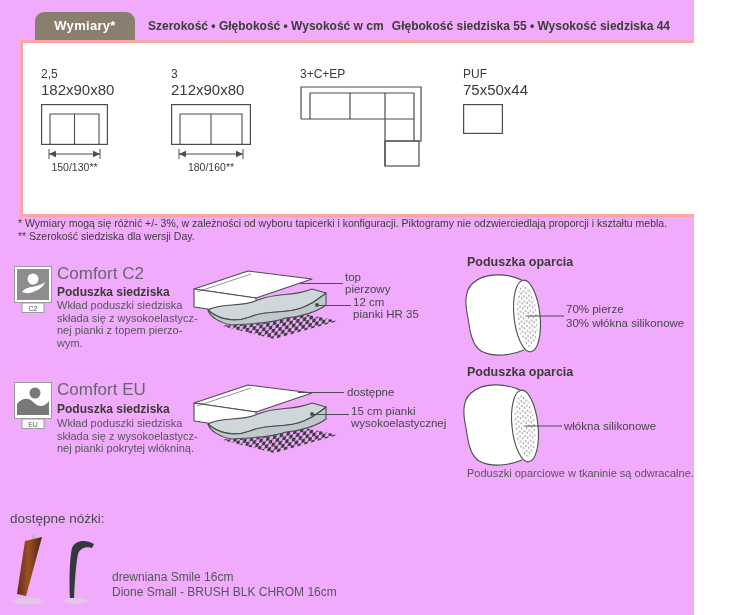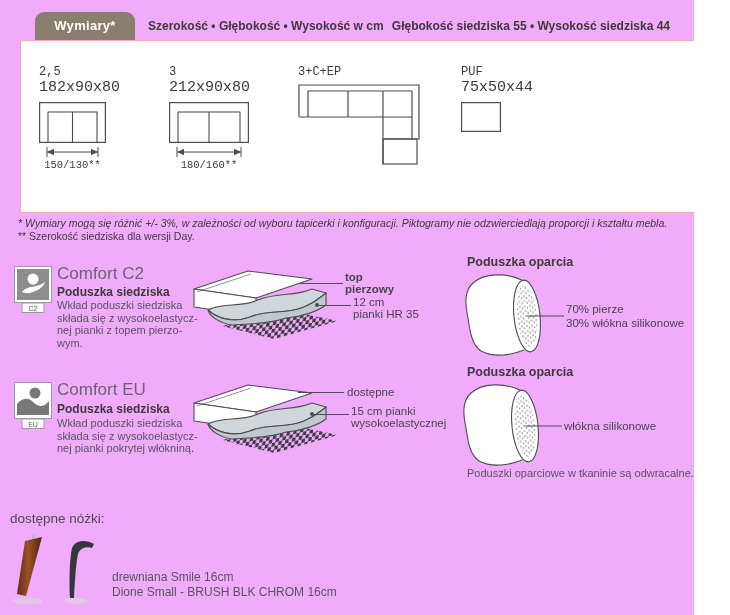--- a/index.html
+++ b/index.html
@@ -5,21 +5,21 @@
   html,body{margin:0;padding:0;background:#fff;}
   .page{position:relative;width:694px;height:615px;background:#f0abfc;overflow:hidden;
         font-family:"Liberation Sans","DejaVu Sans",sans-serif;color:#55565a;}
   
   .tab{position:absolute;left:35px;top:12px;width:100px;height:28px;background:#8a7e6f;
        border-radius:9px 9px 0 0;color:#fff;font-size:13px;font-weight:bold;
        text-align:center;line-height:28px;letter-spacing:.3px;}
   .hsub{position:absolute;left:148px;top:19px;font-size:12px;font-weight:bold;color:#3e3a36;}
   .hnote{position:absolute;right:24px;top:19px;font-size:12px;font-weight:bold;color:#3e3a36;}
   
-  .dimbox{position:absolute;left:20px;top:40px;width:691px;height:171px;border:1px solid #fca5a5;background:#fff;font-family:Liberation Mono, monospace;}
+  .dimbox{position:absolute;left:20px;top:40px;width:691px;height:171px;border:3px solid #fca5a5;background:#fff;}
   .dgroup{position:absolute;}
   .dcode{font-size:12px;line-height:14px;color:#3e3a36;}
   .dsize{font-size:15px;line-height:18px;color:#3e3a36;}
   .dg-svg{display:block;margin-top:5px;}
   .arrow-svg{display:block;margin-top:3px;}
   .dseat{font-size:10.5px;margin-top:1px;text-align:center;color:#3e3a36;}
   
   .fnote{position:absolute;left:18px;font-size:10.5px;line-height:12px;color:#3e3a36;}
   
   .cicon{position:absolute;display:block;}
@@ -140,21 +140,21 @@
 
     <div class="dgroup" style="left:440px;top:24px;width:60px;">
       <div class="dcode">PUF</div>
       <div class="dsize">75x50x44</div>
       <svg class="dg-svg" width="40" height="30" viewBox="0 0 40 30">
         <rect x="0.6" y="0.6" width="38.8" height="28.8" fill="#fff" stroke="#4d4d4f" stroke-width="1.2"></rect>
       </svg>
     </div>
   </div>
 
-  <div class="fnote" style="top:217px;font-style:italic;">* Wymiary mogą się różnić +/- 3%, w zależności od wyboru tapicerki i konfiguracji. Piktogramy nie odzwierciedlają proporcji i kształtu mebla.</div>
+  <div class="fnote" style="top:217px;">* Wymiary mogą się różnić +/- 3%, w zależności od wyboru tapicerki i konfiguracji. Piktogramy nie odzwierciedlają proporcji i kształtu mebla.</div>
   <div class="fnote" style="top:230px;">** Szerokość siedziska dla wersji Day.</div>
 
   <svg class="cicon" style="left:14px;top:266px;" width="38" height="47" viewBox="0 0 38 47">
     <rect x="0.5" y="0.5" width="37" height="36" fill="#fff" stroke="#9a9a9a"></rect>
     <rect x="3" y="3" width="32" height="31" fill="#8d8d8f"></rect>
     <circle cx="19" cy="13" r="5.5" fill="#fff"></circle>
     <path d="M8,26 C13,19 25,22 31,16 C30,23 14,30 8,26 Z" fill="#fff"></path>
     <rect x="8" y="37" width="22" height="9.5" fill="#fff" stroke="#9a9a9a"></rect>
     <text x="19" y="44.6" text-anchor="middle" font-size="7" fill="#55565a">C2</text>
   </svg>
@@ -164,21 +164,21 @@
     <span>Wkład poduszki siedziska</span>
     <span>składa się z wysokoelastycz-</span>
     <span>nej pianki z topem pierzo-</span>
     <span>wym.</span>
   </div>
 
   <svg style="position:absolute;left:186px;top:264px;" width="155" height="85" viewBox="0 0 155 85">
     <use href="#cushion"></use>
   </svg>
   <div class="pline" style="left:300px;top:283px;width:43px;"></div>
-  <div class="callout" style="left:345px;top:271px;font-weight:bold;">
+  <div class="callout" style="left:345px;top:271px;">
     <span>top</span>
     <span>pierzowy</span>
   </div>
   <div class="pdot" style="left:315px;top:303px;"></div>
   <div class="pline" style="left:318px;top:305px;width:33px;"></div>
   <div class="callout" style="left:353px;top:296px;">
     <span>12 cm</span>
     <span>pianki HR 35</span>
   </div>
 

